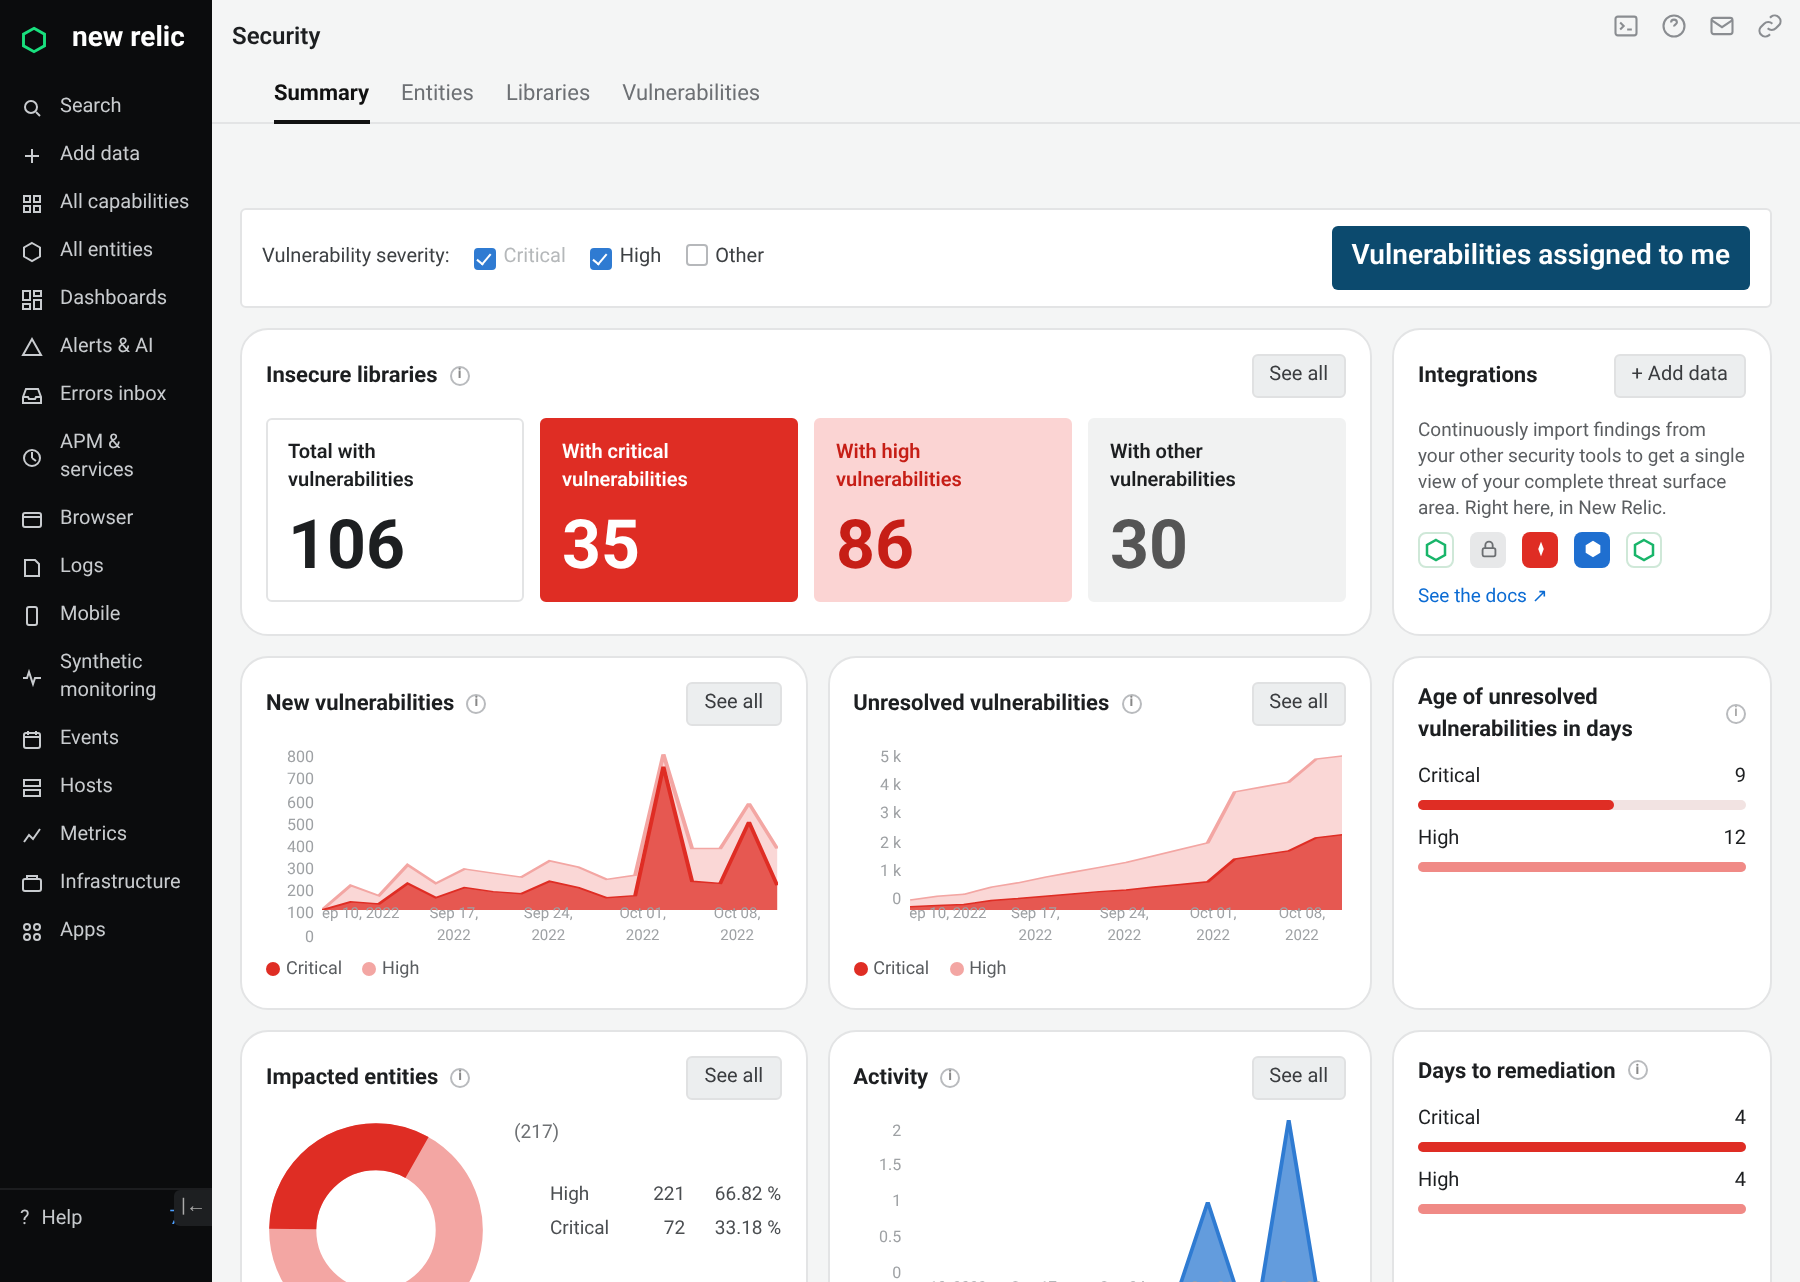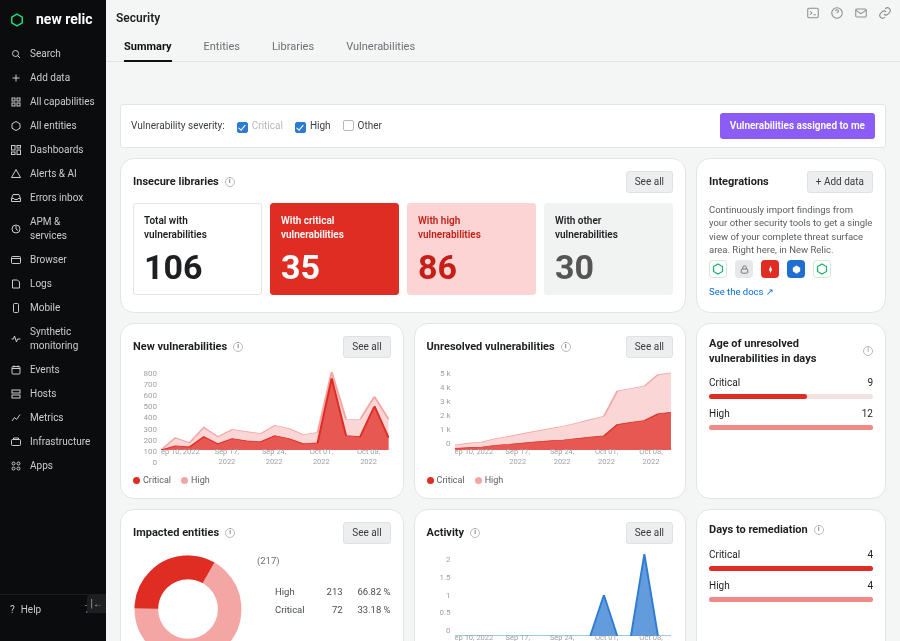--- a/index.html
+++ b/index.html
@@ -25,31 +25,31 @@
   .avatar{width:16px;height:16px;border-radius:50%;background:radial-gradient(circle at 30% 30%,#f3b13a,#c75c2a)}
   .collapse{position:absolute;right:-1px;bottom:28px;background:#1d1f21;color:#aaa;font-size:10px;padding:2px 4px;border-radius:3px 0 0 3px}
   
   .toprow{position:absolute;right:8px;top:6px;display:flex;gap:10px;color:#8a8d91}
   .toprow svg{width:14px;height:14px}
   
   .main{position:absolute;left:106px;right:0;top:0;bottom:0;overflow:hidden}
   .page-title{padding:10px 10px 6px;font-size:12px;font-weight:600}
   .filter{margin:0 14px 10px;border:1px solid var(--border);background:#fff;border-radius:3px;display:flex;align-items:center;gap:10px;padding:6px 10px;color:#8b8e92}
   .filter svg{width:12px;height:12px}
-  .tabs{display:flex;gap:32px;padding:0 18px;border-bottom:1px solid var(--border);font-size:11px}
+  .tabs{display:flex;gap:16px;padding:0 31px;border-bottom:1px solid var(--border);font-size:11px}
   .tab{padding:6px 0;color:#6d7074;cursor:pointer}
   .tab.active{color:#111;font-weight:700;border-bottom:2px solid #111;margin-bottom:-1px}
   .content{position:absolute;left:0;right:0;top:94px;bottom:0;overflow:auto;background:var(--app);padding:10px 14px 14px}
   
   .sev-row{display:flex;align-items:center;justify-content:space-between;background:#fff;border:1px solid var(--border);padding:8px 10px;border-radius:3px}
   .sev-left{display:flex;align-items:center;gap:12px;color:#3d4043;font-size:10px}
   .chk{width:11px;height:11px;border:1px solid #b6b8bb;border-radius:2px;display:inline-flex;align-items:center;justify-content:center;vertical-align:-2px;margin-right:4px}
   .chk.on{border-color:var(--blue);background:var(--blue)}
   .chk.on::after{content:"";width:3px;height:6px;border:solid #fff;border-width:0 1.5px 1.5px 0;transform:rotate(40deg) translate(-.5px,-.5px)}
-  .btn-dark{background:#8b5cf6;color:#fff;border-radius:3px;padding:6px 10px;font-size:10px;font-weight:600;cursor:pointer}
+  .btn-dark{background:#0c4a6e;color:#fff;border-radius:3px;padding:6px 10px;font-size:14px;font-weight:600;cursor:pointer}
   .btn-light{background:#eceeef;color:#3a3c3f;border-radius:3px;padding:3px 8px;font-size:10px;cursor:pointer;border:1px solid #e0e1e2}
   
   .grid{display:grid;grid-template-columns:1fr 1fr 190px;grid-template-rows:auto auto auto;gap:10px;margin-top:10px}
   .card{background:var(--card);border:1px solid var(--border);border-radius:14px;padding:12px}
   .card .hd{display:flex;align-items:center;justify-content:space-between;margin-bottom:10px}
   .card .hd h3{margin:0;font-size:11px;font-weight:700;display:flex;align-items:center;gap:6px}
   .info{width:10px;height:10px;border:1px solid #b9bbbe;border-radius:50%;display:inline-flex;align-items:center;justify-content:center;font-size:7px;color:#888}
   .span2{grid-column:1/3}
   .span2b{grid-column:3/4;grid-row:1/2}
   .rcol{grid-column:3/4}
@@ -479,21 +479,21 @@
           <svg width="110" height="110" viewBox="0 0 42 42">
             <circle cx="21" cy="21" r="15.9" fill="none" stroke="#f3a6a3" stroke-width="9"></circle>
             <circle cx="21" cy="21" r="15.9" fill="none" stroke="#df2d24" stroke-width="9" stroke-dasharray="33.18 66.82" stroke-dashoffset="25" transform="rotate(-90 21 21)"></circle>
           </svg>
           <div class="legend-table">
             <div style="font-size:9.5px;color:#6e7174;margin-bottom:16px">(<span>217</span>)</div>
             <div id="imp-rows">
                 <div class="row">
                   <span class="sw" style="background:#f3a6a3;border-radius:50%"></span>
                   <span>High</span>
-                  <span style="text-align:right">213</span>
+                  <span style="text-align:right">221</span>
                   <span style="text-align:right">66.82 %</span>
                 </div>
                 <div class="row">
                   <span class="sw" style="background:#df2d24;border-radius:50%"></span>
                   <span>Critical</span>
                   <span style="text-align:right">72</span>
                   <span style="text-align:right">33.18 %</span>
                 </div>
               </div>
           </div>

